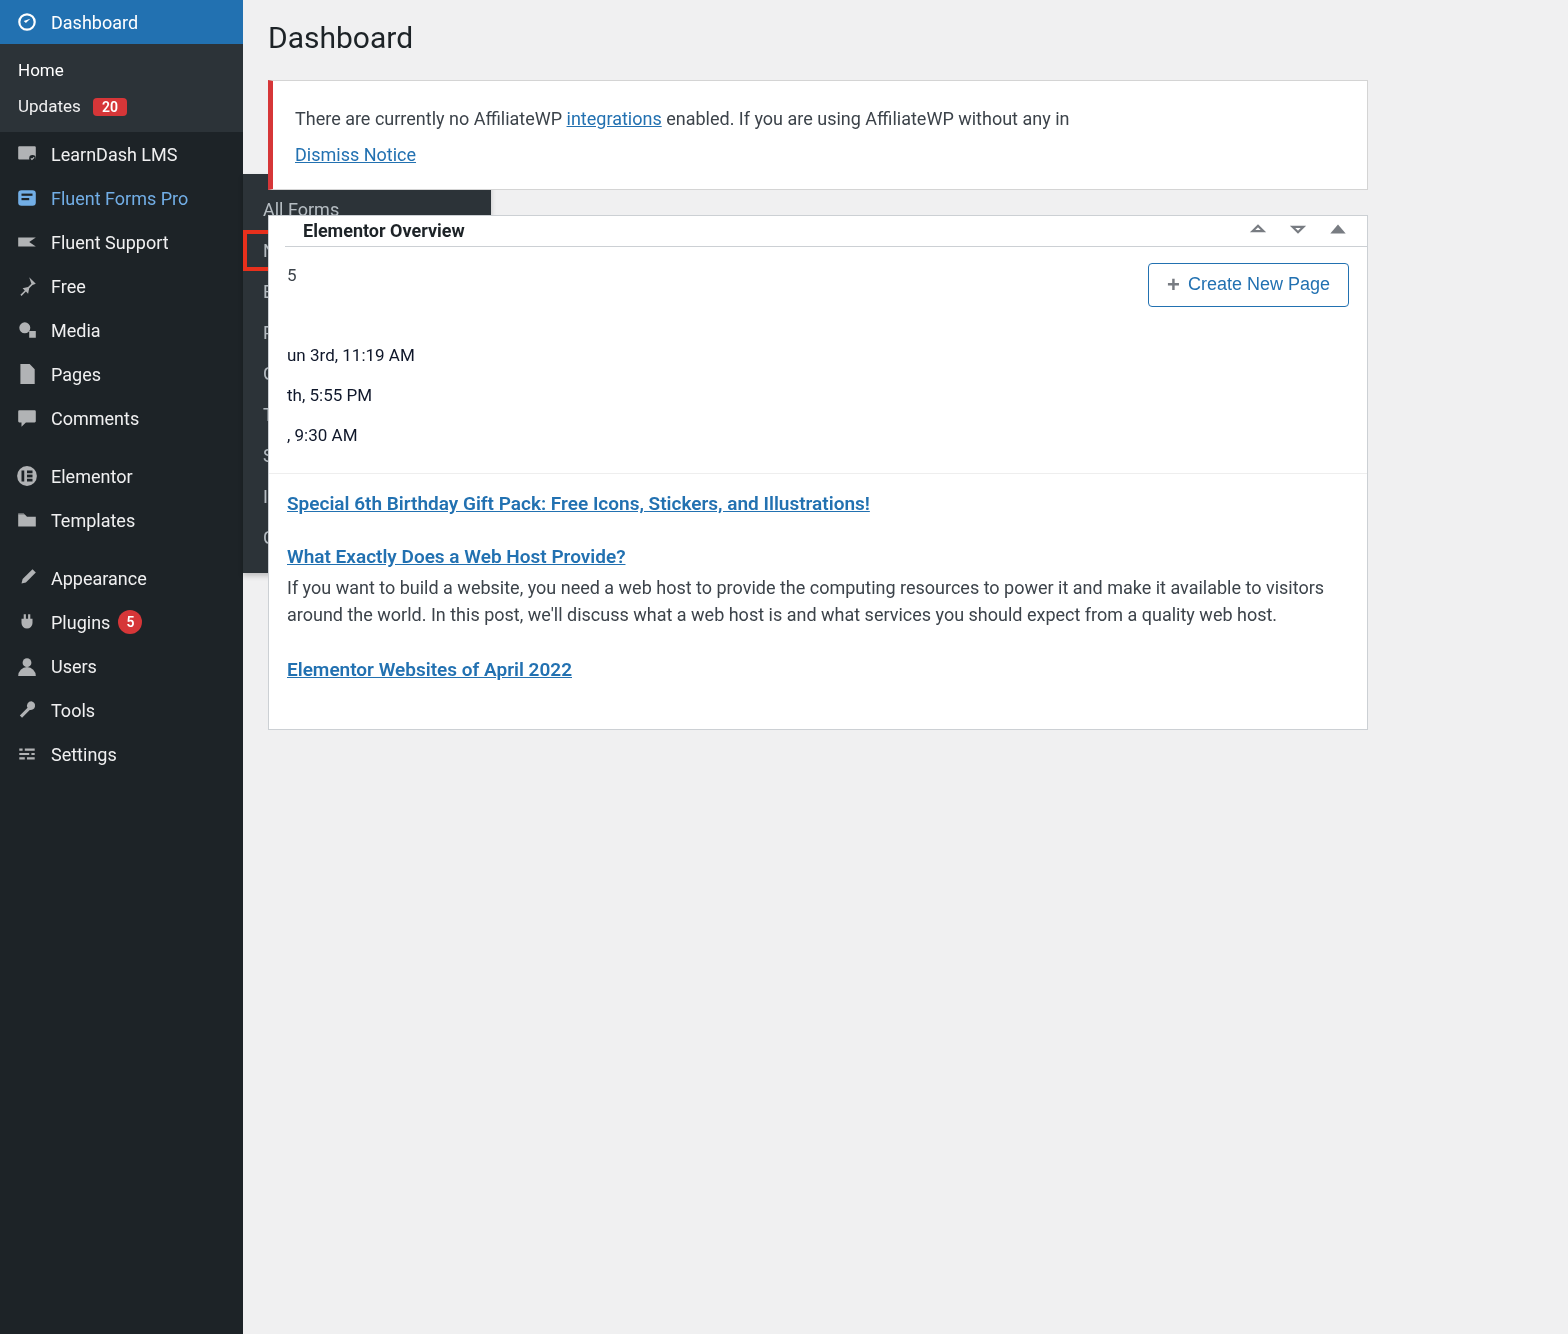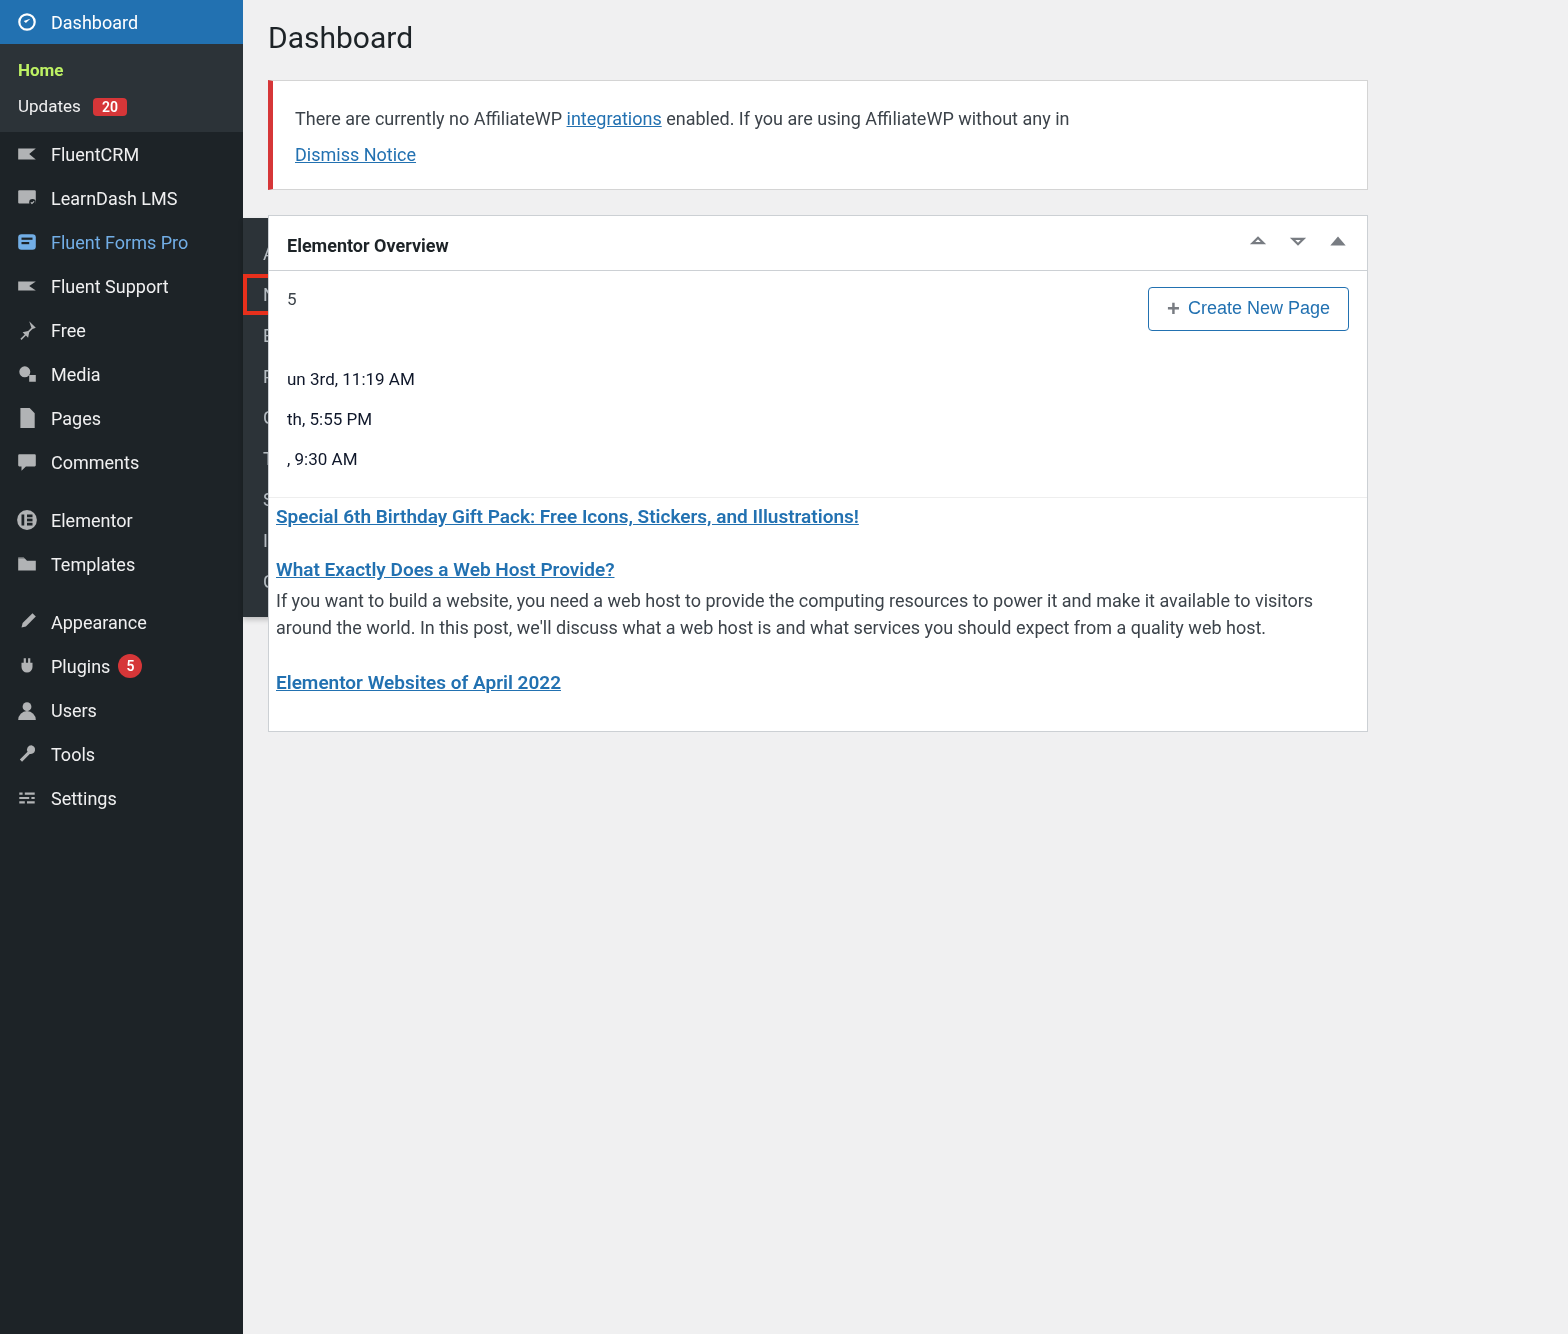--- a/index.html
+++ b/index.html
@@ -11,21 +11,21 @@
 .menu-item { display: flex; align-items: center; padding: 10px 15px; color: #f0f0f1; font-size: 18px; cursor: pointer; position: relative; }
 .menu-item.current { background: #2271b1; color: #fff; font-weight: 400; }
 .menu-item.current::after { content: ''; position: absolute; right: -12px; top: 50%; transform: translateY(-50%); border: 12px solid transparent; border-right-color: #f0f0f1; }
 .menu-item .icon { width: 24px; height: 24px; margin-right: 12px; display: flex; align-items: center; justify-content: center; opacity: 0.7; }
 .menu-item.current .icon { opacity: 1; }
 .menu-item.highlighted { color: #72aee6; }
 .menu-item.highlighted .icon { opacity: 1; }
 
 .submenu { background: #2c3338; padding: 8px 0; }
 .submenu-item { padding: 8px 18px; color: #f0f0f1; font-size: 17px; cursor: pointer; }
-.submenu-item.current { color: #bef264; font-weight: 700; }
+.submenu-item.current { color: #ffffff; font-weight: 400; }
 
 .badge { display: inline-flex; align-items: center; justify-content: center; background: #d63638; color: #fff; border-radius: 4px; padding: 1px 9px; font-size: 14px; margin-left: 8px; font-weight: 600; }
 .badge.round { border-radius: 50%; width: 24px; height: 24px; padding: 0; }
 
 .menu-separator { height: 14px; }
 
 
 .flyout { position: absolute; left: 243px; top: 0; background: #2c3338; width: 248px; padding: 15px 0; box-shadow: 0 3px 5px rgba(0,0,0,.2); }
 .flyout-item { padding: 10px 20px; color: rgba(240,246,252,.7); font-size: 18px; cursor: pointer; }
 .flyout-item.highlighted { border: 4px solid #e8301c; padding: 6px 16px; }
@@ -33,21 +33,21 @@
 
 .main { flex: 1; padding: 20px 0 0 25px; overflow: hidden; position: relative; }
 .page-title { font-size: 30px; font-weight: 400; color: #1d2327; margin-bottom: 25px; }
 
 .notice { background: #fff; border: 1px solid #d4d4d4; border-left: 5px solid #d63638; padding: 24px 22px; margin-bottom: 25px; }
 .notice p { font-size: 18px; color: #3c434a; line-height: 1.6; }
 .notice a { color: #2271b1; text-decoration: underline; }
 .dismiss-link { display: inline-block; margin-top: 10px; color: #2271b1; text-decoration: underline; font-size: 18px; }
 
 .postbox { background: #fff; border: 1px solid #ccd0d4; margin-bottom: 20px; }
-.postbox-header { display: flex; align-items: flex-end; justify-content: space-between; padding: 14px 18px; border-bottom: 1px solid #ccd0d4; }
+.postbox-header { display: flex; align-items: center; justify-content: space-between; padding: 2px 18px; border-bottom: 1px solid #ccd0d4; margin-left: 16px; }
 .postbox-header h2 { font-size: 18px; font-weight: 700; color: #1d2327; }
 .postbox-actions { display: flex; gap: 18px; align-items: center; }
 .postbox-actions span { cursor: pointer; color: #787c82; }
 .postbox-body { padding: 18px; position: relative; }
 
 .create-btn { position: absolute; right: 18px; top: 16px; display: flex; align-items: center; gap: 8px; border: 1px solid #2271b1; color: #2271b1; background: #fff; padding: 8px 18px; font-size: 18px; border-radius: 4px; cursor: pointer; }
 .create-btn .plus { font-size: 22px; font-weight: 600; color: #787c82; }
 
 .edited-list { margin-top: 50px; }
 .edited-item { padding: 10px 0; font-size: 17px; color: #0f172a; }
@@ -73,28 +73,20 @@
       <span>Dashboard</span>
     </div>
     <div class="submenu">
       <div class="submenu-item current">Home</div>
       <div class="submenu-item">
         <span>Updates</span>
         <span class="badge">20</span>
       </div>
     </div>
 
-    <div class="menu-item">
-      <span class="icon">
-          <svg viewBox="0 0 20 20">
-            <path d="M2 5h16l-6 5 6 5H2z"></path>
-          </svg>
-        </span>
-      <span>FluentCRM</span>
-    </div>
     <div class="menu-item">
       <span class="icon">
           <svg viewBox="0 0 20 20">
             <rect x="2" y="3" width="16" height="12" rx="1"></rect>
             <circle cx="15" cy="14" r="3" fill="#1d2327"></circle>
             <path d="M13.5 14l1 1 2-2" stroke="#fff" stroke-width="1" fill="none"></path>
           </svg>
         </span>
       <span>LearnDash LMS</span>
     </div>
@@ -265,21 +257,21 @@
           <span class="plus">+</span>
           <span>Create New Page</span>
         </button>
 
         <div class="edited-list">
           <div class="edited-item">un 3rd, 11:19 AM</div>
           <div class="edited-item">th, 5:55 PM</div>
           <div class="edited-item">, 9:30 AM</div>
         </div>
       </div>
-      <div style="border-top:1px solid #eee;padding:7px;">
+      <div style="border-top:1px solid #eee;padding:18px;">
         <div class="news-item">
           <a class="news-title" href="#">Special 6th Birthday Gift Pack: Free Icons, Stickers, and Illustrations!</a>
         </div>
         <div class="news-item">
           <a class="news-title" href="#">What Exactly Does a Web Host Provide?</a>
           <div class="news-desc">If you want to build a website, you need a web host to provide the computing resources to power it and make it available to visitors around the world. In this post, we'll discuss what a web host is and what services you should expect from a quality web host.</div>
         </div>
         <div class="news-item">
           <a class="news-title" href="#">Elementor Websites of April 2022</a>
         </div>

